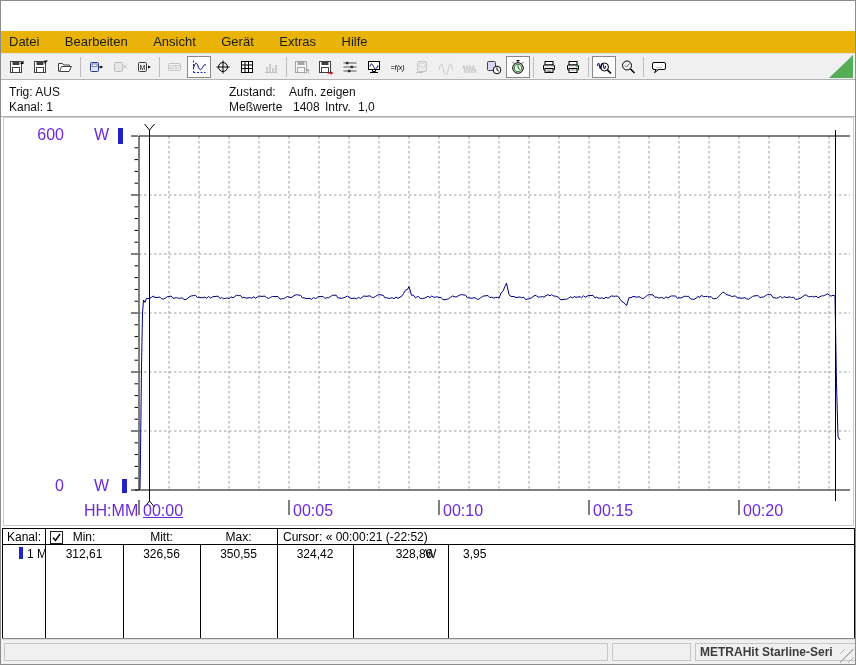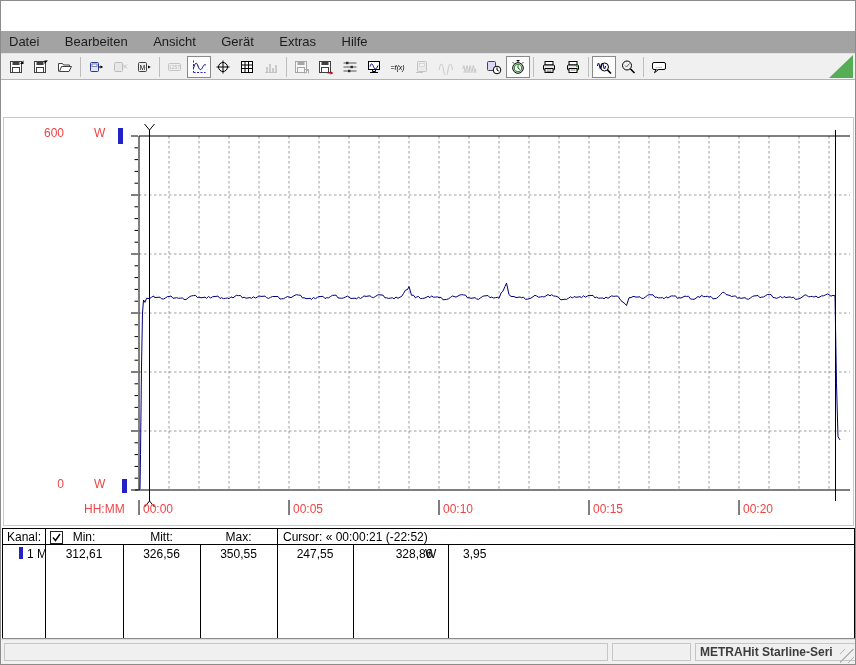--- a/index.html
+++ b/index.html
@@ -3,35 +3,35 @@
 <meta charset="utf-8">
 <style>
   html,body{margin:0;padding:0;background:#d4d4d4;font-family:"Liberation Sans",sans-serif;}
   #win{position:relative;width:854px;height:663px;border:1px solid #8c8c8c;background:#fff;overflow:hidden;}
   .abs{position:absolute;}
   
   #titlebar{left:0;top:0;width:100%;height:30px;background:#fff;}
   .title-txt{color:#9e9e9e;font-size:13px;top:8px;white-space:nowrap;}
   .winctl{width:44px;height:30px;top:0;color:#7d7d7d;font-size:15px;text-align:center;line-height:30px;}
   
-  #menubar{left:0;top:30px;width:100%;height:22px;background:#a3a3a3;}
+  #menubar{left:0;top:30px;width:100%;height:22px;background:#eab308;}
   .menu-item{display:inline-block;color:#1c1c1c;font-size:13px;padding:3px 0 0 0;margin-right:21px;}
   
   #toolbar{left:0;top:52px;width:100%;height:27px;background:#f0f0f0;border-top:1px solid #e2e2e2;border-bottom:1px solid #b3b3b3;box-sizing:border-box;display:flex;align-items:center;padding-left:4px;}
   .tb{width:24px;height:22px;display:flex;align-items:center;justify-content:center;border:1px solid transparent;box-sizing:border-box;}
   .tb-active{background:#fdfdfd;border:1px solid #8a8a8a;}
   .tb-disabled svg{opacity:.42;filter:grayscale(1);}
   .tb-sep{width:1px;height:20px;background:#bdbdbd;margin:0 3px;}
   
   #infopanel{left:0;top:79px;width:100%;height:37px;background:#fff;border-bottom:1px solid #b3b3b3;box-sizing:border-box;font-size:12px;color:#111;}
   .info-row1{top:5px;} .info-row2{top:20px;}
   
   #chartpanel{left:2px;top:116px;width:851px;height:409px;background:#fff;border:1px solid #c9c9c9;box-sizing:border-box;}
   #chart-svg{position:absolute;left:0;top:0;}
-  .axis-label{position:absolute;font-size:12px;color:#ef4444;}
+  .axis-label{position:absolute;font-size:16px;color:#6d28d9;}
   
   #mtable{left:0;top:527px;width:100%;height:111px;background:#fff;font-size:12px;color:#000;}
   .tline{background:#000;}
   .tcell{position:absolute;white-space:nowrap;}
   .vcent{text-align:center;}
   
   #statusbar{left:0;top:638px;width:100%;height:25px;background:#f0f0f0;border-top:1px solid #dcdcdc;box-sizing:border-box;}
   .sseg{position:absolute;top:3px;height:18px;border:1px solid #c6c6c6;background:#f0f0f0;box-sizing:border-box;font-size:12px;color:#3c3c3c;padding:1px 4px;white-space:nowrap;overflow:hidden;}
   #grip{right:1px;bottom:1px;width:14px;height:14px;background:repeating-linear-gradient(135deg,transparent 0 3px,#b4b4b4 3px 4px,transparent 4px 6px);}
 </style>
@@ -243,20 +243,30 @@
           <text x="8" y="9.2" font-size="6.5" text-anchor="middle" fill="#000">…</text>
         </svg>
       </div>
     </div>
   <div class="abs" style="left:826px;top:54px;width:26px;height:23px;">
     <svg width="26" height="23">
         <polygon id="status-tri" points="26,0 26,23 2,23" fill="#55ad55"></polygon>
       </svg>
   </div>
 
+  <div id="infopanel" class="abs">
+    <span class="abs info-row1" style="left:8px;">Trig: AUS</span>
+    <span class="abs info-row2" style="left:8px;">Kanal: 1</span>
+    <span class="abs info-row1" style="left:228px;">Zustand:</span>
+    <span class="abs info-row1" style="left:288px;">Aufn. zeigen</span>
+    <span class="abs info-row2" style="left:228px;">Meßwerte</span>
+    <span class="abs info-row2" style="left:292px;">1408</span>
+    <span class="abs info-row2" style="left:324px;">Intrv.</span>
+    <span class="abs info-row2" style="left:357px;">1,0</span>
+  </div>
 
   <div id="chartpanel" class="abs">
     <svg id="chart-svg" width="849" height="407">
         <g>
           <line x1="165" y1="18" x2="165" y2="372" stroke="#9c9c9c" stroke-dasharray="2.5,2.5"></line>
           <line x1="195" y1="18" x2="195" y2="372" stroke="#9c9c9c" stroke-dasharray="2.5,2.5"></line>
           <line x1="225" y1="18" x2="225" y2="372" stroke="#9c9c9c" stroke-dasharray="2.5,2.5"></line>
           <line x1="255" y1="18" x2="255" y2="372" stroke="#9c9c9c" stroke-dasharray="2.5,2.5"></line>
           <line x1="285" y1="18" x2="285" y2="372" stroke="#9c9c9c" stroke-dasharray="2.5,2.5"></line>
           <line x1="315" y1="18" x2="315" y2="372" stroke="#9c9c9c" stroke-dasharray="2.5,2.5"></line>
@@ -337,21 +347,21 @@
         <g stroke="#000" fill="none">
           <line x1="831.5" y1="12" x2="831.5" y2="383"></line>
         </g>
       </svg>
     <div class="axis-label" style="left:28px;top:8px;width:32px;text-align:right;">600</div>
     <div class="axis-label" style="left:90px;top:8px;">W</div>
     <div class="axis-label" style="left:28px;top:359px;width:32px;text-align:right;">0</div>
     <div class="axis-label" style="left:90px;top:359px;">W</div>
     <div class="axis-label" style="left:80px;top:384px;">HH:MM</div>
     <div id="xticks">
-        <div class="axis-label" style="left: 139px; top: 384px;">00:00</div>
+        <div class="axis-label" style="left: 139px; top: 384px; text-decoration: underline;">00:00</div>
         <div class="axis-label" style="left: 289px; top: 384px;">00:05</div>
         <div class="axis-label" style="left: 439px; top: 384px;">00:10</div>
         <div class="axis-label" style="left: 589px; top: 384px;">00:15</div>
         <div class="axis-label" style="left: 739px; top: 384px;">00:20</div>
       </div>
   </div>
 
   <div id="mtable" class="abs">
 
     <div class="abs tline" style="left:1px;top:0;width:853px;height:1px;"></div>
@@ -377,21 +387,21 @@
     <span class="tcell vcent" style="left:122px;top:2px;width:77px;">Mitt:</span>
     <span class="tcell vcent" style="left:199px;top:2px;width:77px;">Max:</span>
     <span class="tcell" style="left:282px;top:2px;">Cursor: « 00:00:21 (-22:52)</span>
 
     <span class="abs" style="left:18px;top:19px;width:4px;height:12px;background:#2222c8;"></span>
     <span class="tcell" style="left:26px;top:19px;">1</span>
     <span class="tcell" style="left:36px;top:19px;">M</span>
     <span class="tcell vcent" style="left:44px;top:19px;width:78px;">312,61</span>
     <span class="tcell vcent" style="left:122px;top:19px;width:77px;">326,56</span>
     <span class="tcell vcent" style="left:199px;top:19px;width:77px;">350,55</span>
-    <span class="tcell vcent" style="left:276px;top:19px;width:76px;">247,55</span>
+    <span class="tcell vcent" style="left:276px;top:19px;width:76px;">324,42</span>
     <span class="tcell vcent" style="left:352px;top:19px;width:70px;padding-left:26px;">328,86</span>
     <span class="tcell" style="left:424px;top:19px;">W</span>
     <span class="tcell" style="left:462px;top:19px;">3,95</span>
   </div>
 
   <div id="statusbar" class="abs">
     <div class="sseg" style="left:3px;width:604px;"></div>
     <div class="sseg" style="left:611px;width:79px;"></div>
     <div class="sseg" style="left:694px;width:170px;font-weight:bold;">METRAHit Starline-Seri</div>
     <div id="grip" class="abs"></div>

